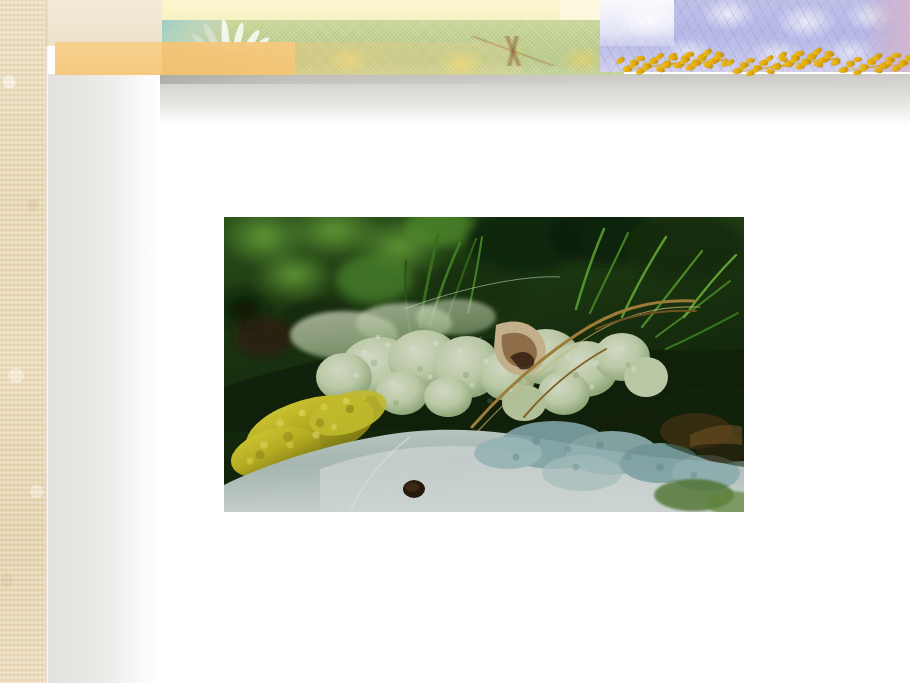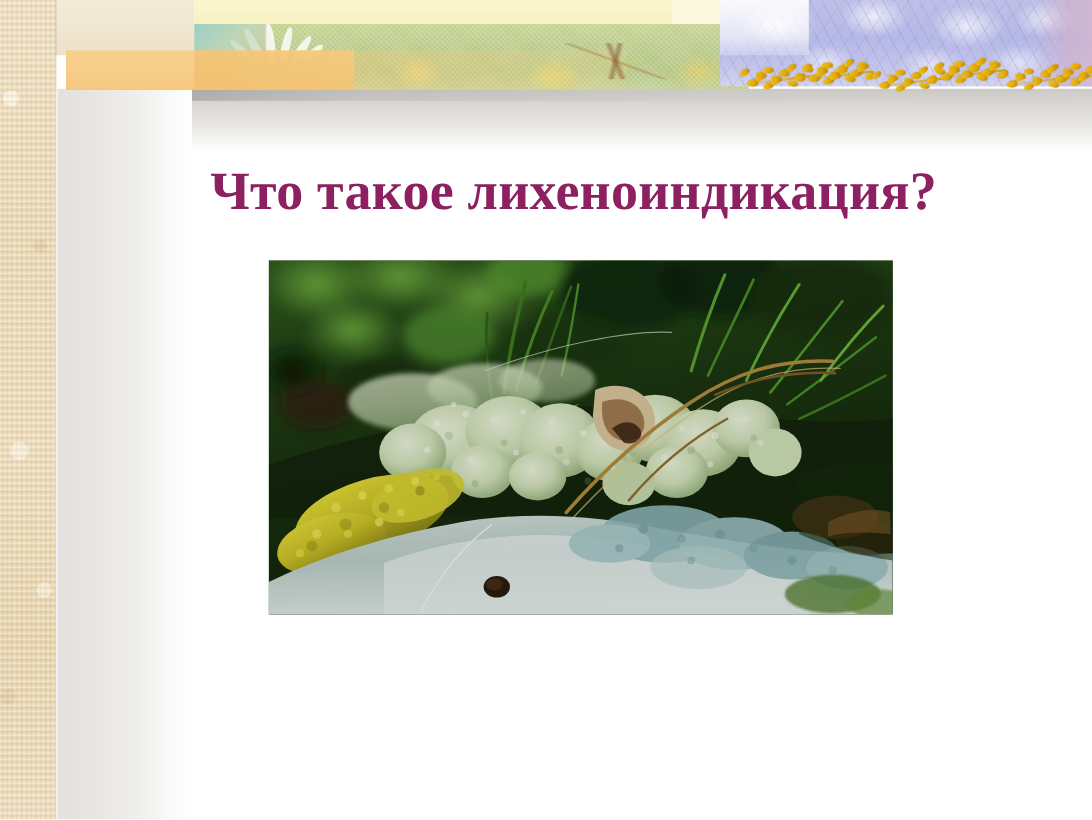--- a/index.html
+++ b/index.html
@@ -345,21 +345,20 @@
         <div class="grain" style="left: 286.75px; top: 16.375px; transform: rotate(14deg) scale(1);"></div>
         <div class="grain" style="left: 286px; top: 18px; transform: rotate(-34deg) scale(1);"></div>
         <div class="grain" style="left: 293.25px; top: 10.625px; transform: rotate(-18deg) scale(1);"></div>
         <div class="grain" style="left: 292.5px; top: 12.25px; transform: rotate(-2deg) scale(1);"></div>
       </div>
   </div>
 
   <div class="left-strip"></div>
   <div class="left-strip-edge"></div>
 
-  <div class="title">Что такое лихеноиндикация?</div>
 
   <div class="photo">
     <svg viewBox="0 0 520 295" preserveAspectRatio="none">
       <defs>
         <linearGradient id="bgSky" x1="0" y1="0" x2="0.3" y2="1">
           <stop offset="0%" stop-color="#2f5a1e"></stop>
           <stop offset="40%" stop-color="#1d3a12"></stop>
           <stop offset="100%" stop-color="#10200a"></stop>
         </linearGradient>
         <linearGradient id="rockG" x1="0" y1="0" x2="0.2" y2="1">

